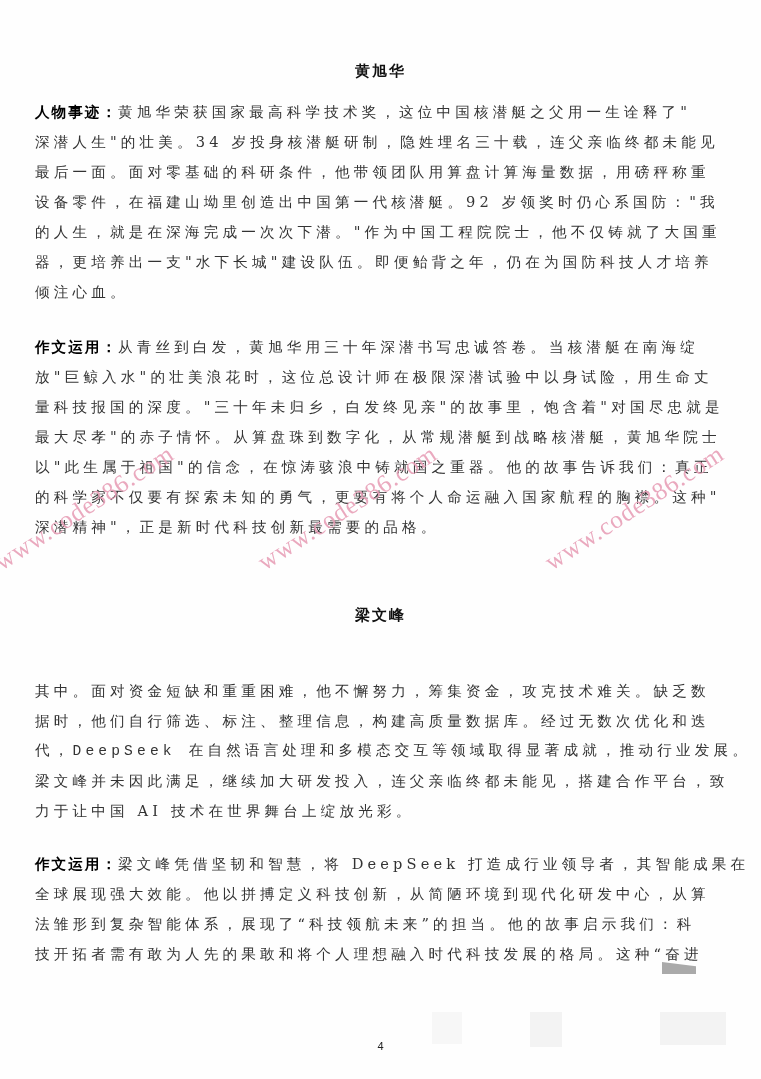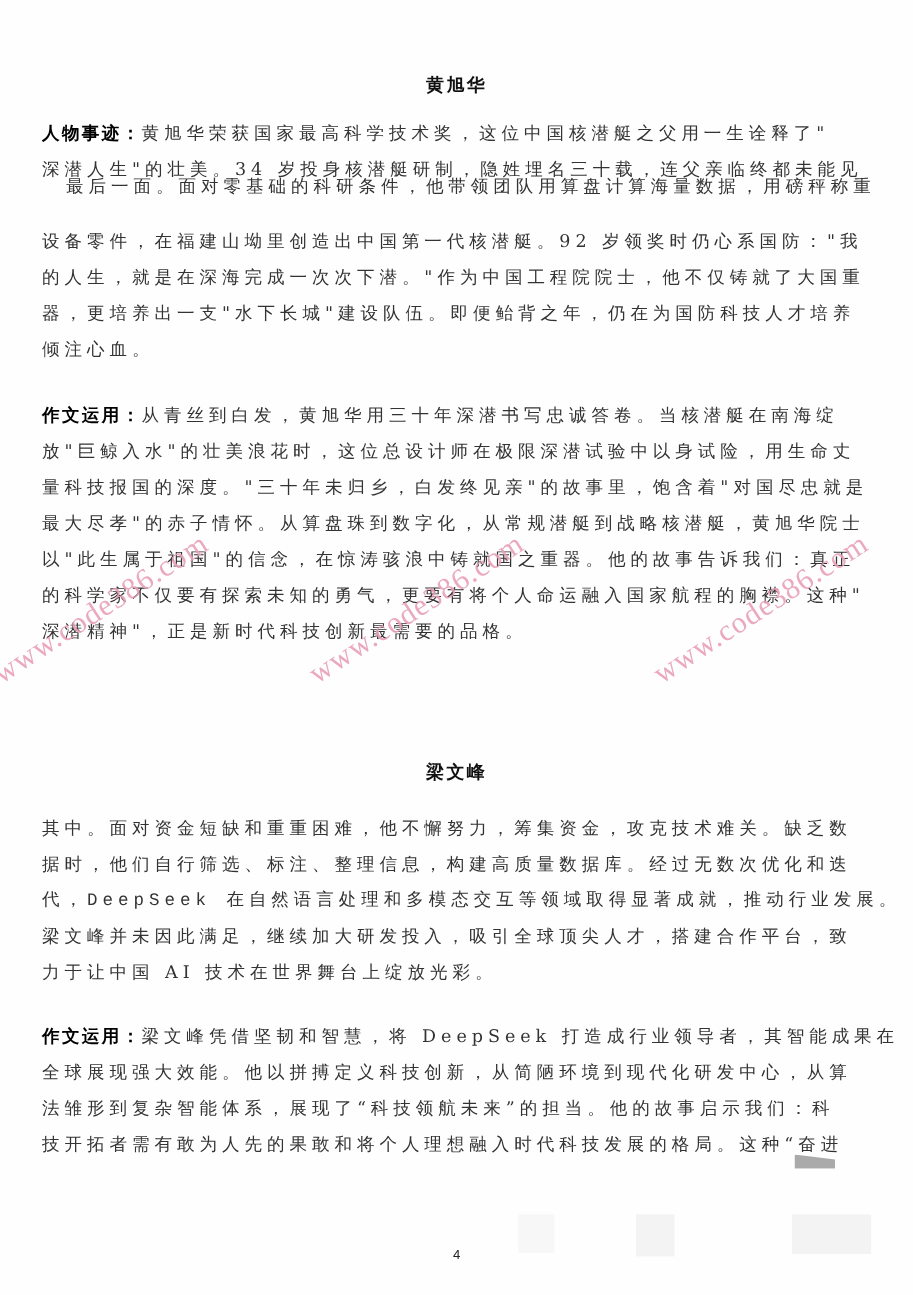--- a/index.html
+++ b/index.html
@@ -15,40 +15,40 @@
   </style>
 </head>
 <body>
 
 <div class="page">
 
   <div class="heading" style="top:62px;">黄旭华</div>
 
   <div class="line" style="top:100px;"><span class="label">人物事迹：</span><span>黄旭华荣获国家最高科学技术奖，这位中国核潜艇之父用一生诠释了"</span></div>
   <div class="line" style="top:130px;">深潜人生"的壮美。34 岁投身核潜艇研制，隐姓埋名三十载，连父亲临终都未能见</div>
-  <div class="line" style="top:144px;margin-left:20px;">最后一面。面对零基础的科研条件，他带领团队用算盘计算海量数据，用磅秤称重</div>
+  <div class="line" style="top:160px;">最后一面。面对零基础的科研条件，他带领团队用算盘计算海量数据，用磅秤称重</div>
   <div class="line" style="top:190px;">设备零件，在福建山坳里创造出中国第一代核潜艇。92 岁领奖时仍心系国防："我</div>
   <div class="line" style="top:220px;">的人生，就是在深海完成一次次下潜。"作为中国工程院院士，他不仅铸就了大国重</div>
   <div class="line" style="top:250px;">器，更培养出一支"水下长城"建设队伍。即便鲐背之年，仍在为国防科技人才培养</div>
   <div class="line" style="top:280px;">倾注心血。</div>
 
   <div class="line" style="top:335px;"><span class="label">作文运用：</span><span>从青丝到白发，黄旭华用三十年深潜书写忠诚答卷。当核潜艇在南海绽</span></div>
   <div class="line" style="top:365px;">放"巨鲸入水"的壮美浪花时，这位总设计师在极限深潜试验中以身试险，用生命丈</div>
   <div class="line" style="top:395px;">量科技报国的深度。"三十年未归乡，白发终见亲"的故事里，饱含着"对国尽忠就是</div>
   <div class="line" style="top:425px;">最大尽孝"的赤子情怀。从算盘珠到数字化，从常规潜艇到战略核潜艇，黄旭华院士</div>
   <div class="line" style="top:455px;">以"此生属于祖国"的信念，在惊涛骇浪中铸就国之重器。他的故事告诉我们：真正</div>
   <div class="line" style="top:485px;">的科学家不仅要有探索未知的勇气，更要有将个人命运融入国家航程的胸襟。这种"</div>
   <div class="line" style="top:515px;">深潜精神"，正是新时代科技创新最需要的品格。</div>
 
-  <div class="heading" style="top:634px;">梁文峰</div>
+  <div class="heading" style="top:606px;">梁文峰</div>
 
   <div class="line" style="top:679px;">其中。面对资金短缺和重重困难，他不懈努力，筹集资金，攻克技术难关。缺乏数</div>
   <div class="line" style="top:709px;">据时，他们自行筛选、标注、整理信息，构建高质量数据库。经过无数次优化和迭</div>
   <div class="line" style="top:739px;font-family:Liberation Mono, monospace;">代，DeepSeek 在自然语言处理和多模态交互等领域取得显著成就，推动行业发展。</div>
-  <div class="line" style="top:769px;">梁文峰并未因此满足，继续加大研发投入，吸引全球顶尖人才，搭建合作平台，致</div>
+  <div class="line" style="top:769px;">梁文峰并未因此满足，继续加大研发投入，连父亲临终都未能见，搭建合作平台，致</div>
   <div class="line" style="top:799px;">力于让中国 AI 技术在世界舞台上绽放光彩。</div>
 
   <div class="line" style="top:852px;"><span class="label">作文运用：</span><span>梁文峰凭借坚韧和智慧，将 DeepSeek 打造成行业领导者，其智能成果在</span></div>
   <div class="line" style="top:882px;">全球展现强大效能。他以拼搏定义科技创新，从简陋环境到现代化研发中心，从算</div>
   <div class="line" style="top:942px;">技开拓者需有敢为人先的果敢和将个人理想融入时代科技发展的格局。这种“奋进</div>
   <div class="line" style="top:912px;">法雏形到复杂智能体系，展现了“科技领航未来”的担当。他的故事启示我们：科</div>
 
   <div class="gray-tab"></div>
   <div class="ghost" style="left:432px; top:1012px; width:30px; height:32px; background:#f7f7f7;"></div>
   <div class="ghost" style="left:530px; top:1012px; width:32px; height:35px;"></div>

